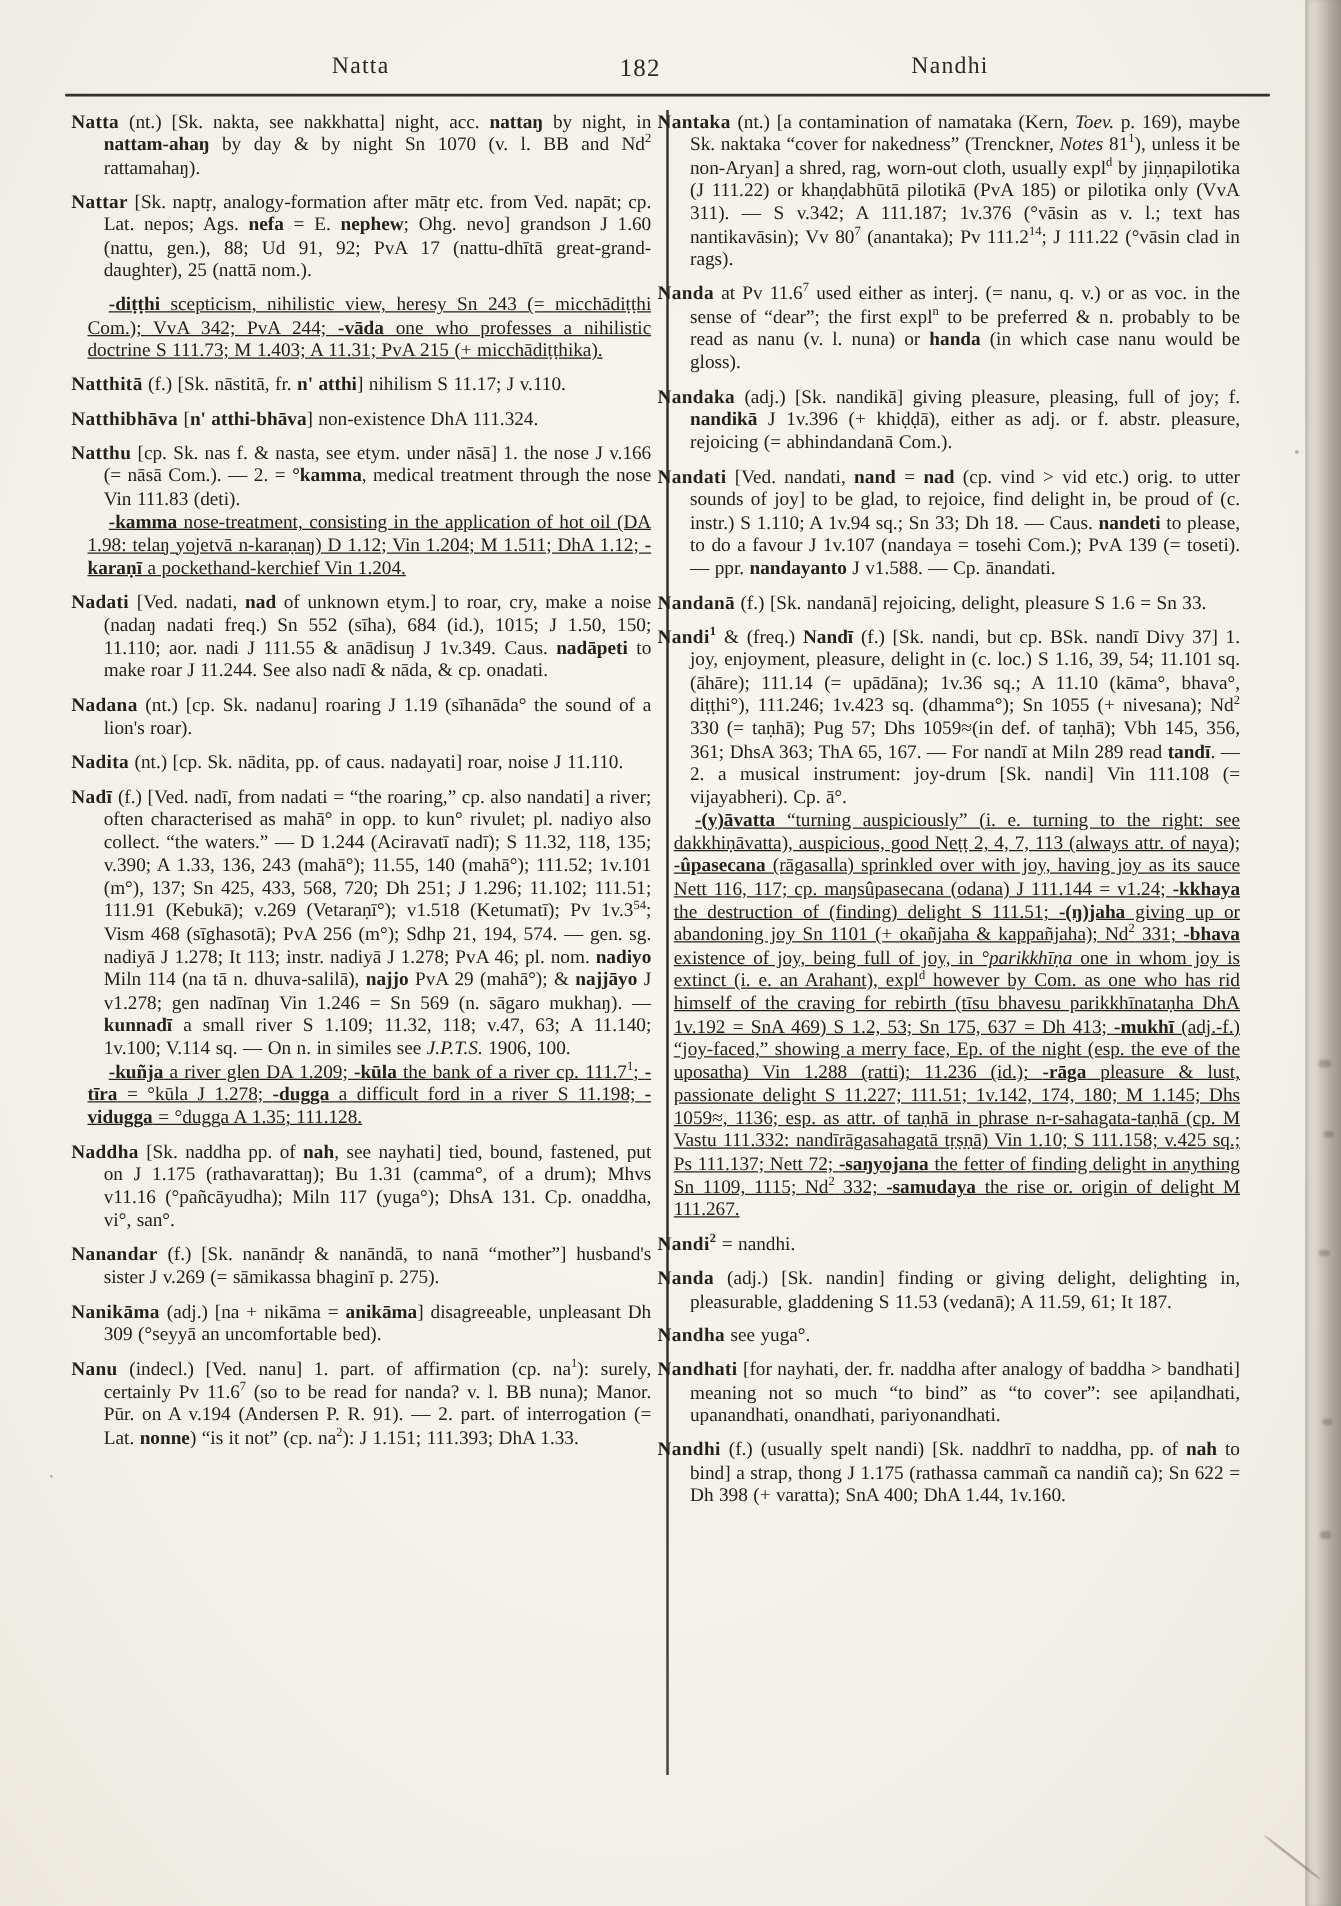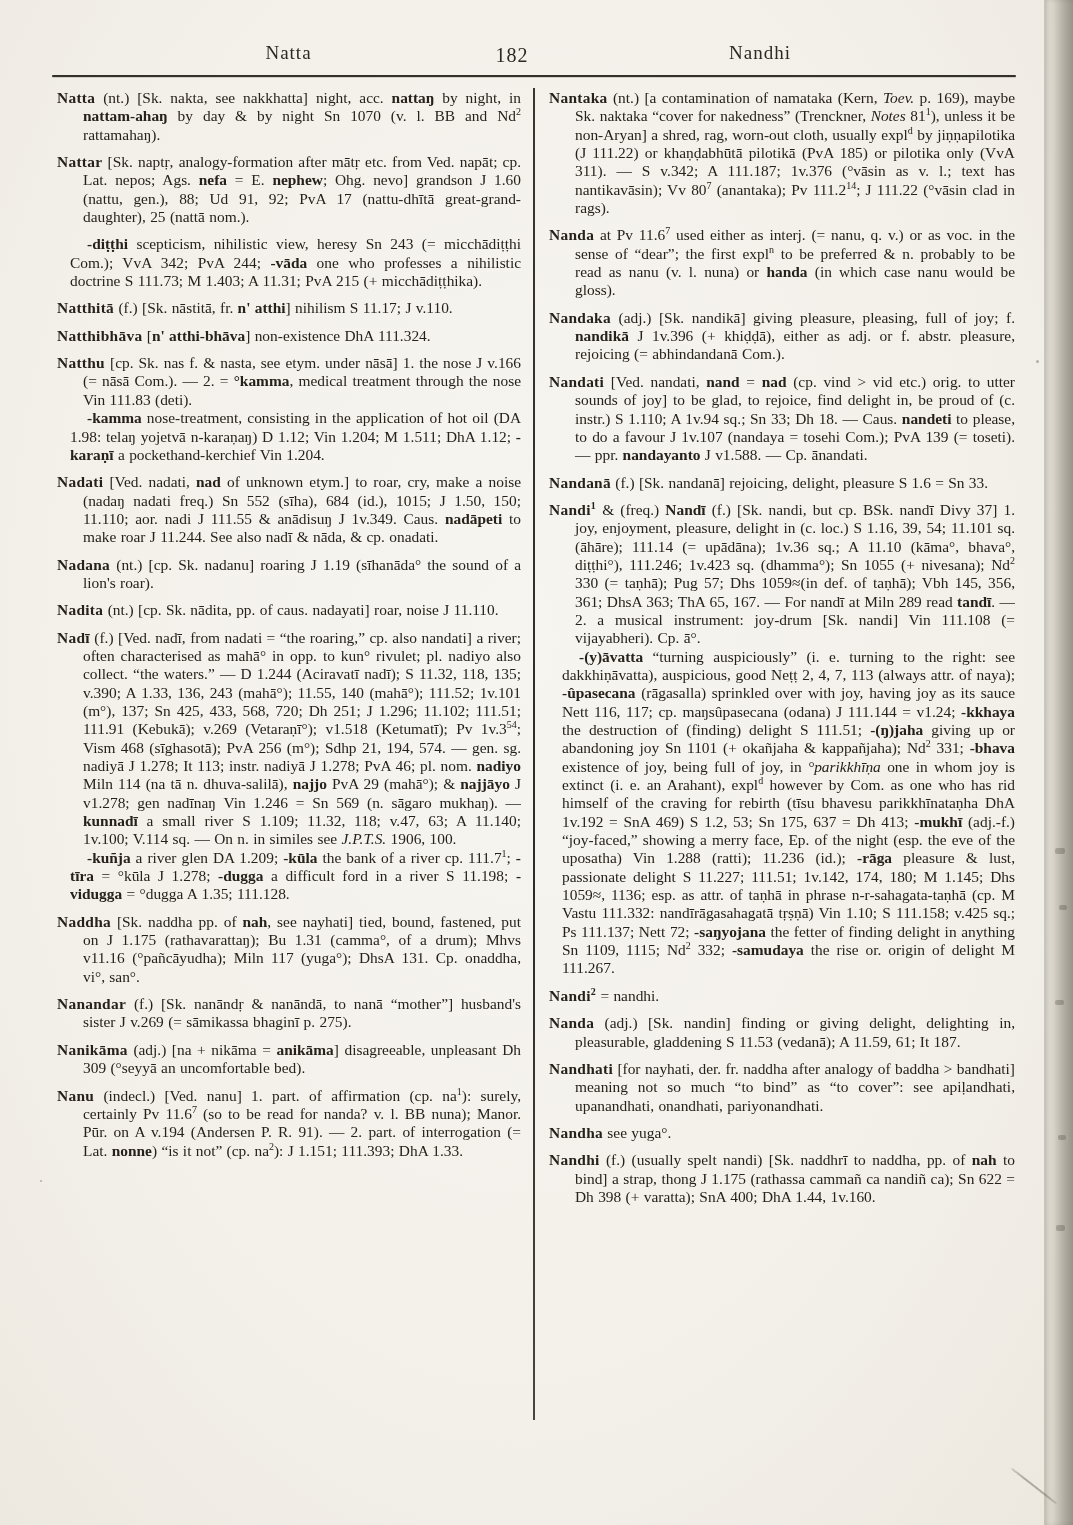--- a/index.html
+++ b/index.html
@@ -34,25 +34,25 @@
     background:linear-gradient(#3a362f, #2e2b25 60%, #4a463f);
   }
   
   .col{
     position:absolute;top:89px;width:464px;height:1345px;
     font-size:15.4px;line-height:18.35px;
     text-align:justify;overflow:hidden;
     word-spacing:0.5px;
   }
   .col-left{left:57px;}
-  .col-right{left:549px;width:466px;}
+  .col-right{left:526px;width:466px;}
   .entry{margin:0 0 9px 0;}
   .entry p{margin:0;}
   .entry p.main{padding-left:26px;text-indent:-26px;}
-  .entry p.sub{padding-left:13px;text-indent:17px;}
+  .entry p.sub{padding-left:13px;text-indent:17px;text-decoration:underline;}
   .hw{font-weight:bold;letter-spacing:.3px;}
   b{font-weight:bold;}
   i{font-style:italic;}
   sup{font-size:10px;vertical-align:super;line-height:0;}
   
   .page-edge{
     position:absolute;top:0;right:0;width:28px;height:1525px;
     background:linear-gradient(to right,
       rgba(200,195,184,0) 0%, #d8d3c8 30%, #b5b0a5 65%, #97938a 100%);
     box-shadow:inset 4px 0 6px -3px rgba(80,75,65,.45);
@@ -153,24 +153,24 @@
         <p class="main"><span class="hw">Nandi<sup>1</sup></span> <span>&amp; (freq.) <b>Nandī</b> (f.) [Sk. nandi, but cp. BSk. nandī Divy 37] 1. joy, enjoyment, pleasure, delight in (c. loc.) S 1.16, 39, 54; 11.101 sq. (āhāre); 111.14 (= upādāna); 1v.36 sq.; A 11.10 (kāma°, bhava°, diṭṭhi°), 111.246; 1v.423 sq. (dhamma°); Sn 1055 (+ nivesana); Nd<sup>2</sup> 330 (= taṇhā); Pug 57; Dhs 1059≈(in def. of taṇhā); Vbh 145, 356, 361; DhsA 363; ThA 65, 167. — For nandī at Miln 289 read <b>tandī</b>. — 2. a musical instrument: joy-drum [Sk. nandi] Vin 111.108 (= vijayabheri). Cp. ā°.</span></p>
         <p class="sub"><b>-(y)āvatta</b> “turning auspiciously” (i. e. turning to the right: see dakkhiṇāvatta), auspicious, good Neṭṭ 2, 4, 7, 113 (always attr. of naya); <b>-ûpasecana</b> (rāgasalla) sprinkled over with joy, having joy as its sauce Nett 116, 117; cp. maŋsûpasecana (odana) J 111.144 = v1.24; <b>-kkhaya</b> the destruction of (finding) delight S 111.51; <b>-(ŋ)jaha</b> giving up or abandoning joy Sn 1101 (+ okañjaha &amp; kappañjaha); Nd<sup>2</sup> 331; <b>-bhava</b> existence of joy, being full of joy, in <i>°parikkhīṇa</i> one in whom joy is extinct (i. e. an Arahant), expl<sup>d</sup> however by Com. as one who has rid himself of the craving for rebirth (tīsu bhavesu parikkhīnataṇha DhA 1v.192 = SnA 469) S 1.2, 53; Sn 175, 637 = Dh 413; <b>-mukhī</b> (adj.-f.) “joy-faced,” showing a merry face, Ep. of the night (esp. the eve of the uposatha) Vin 1.288 (ratti); 11.236 (id.); <b>-rāga</b> pleasure &amp; lust, passionate delight S 11.227; 111.51; 1v.142, 174, 180; M 1.145; Dhs 1059≈, 1136; esp. as attr. of taṇhā in phrase n-r-sahagata-taṇhā (cp. M Vastu 111.332: nandīrāgasahagatā tṛṣṇā) Vin 1.10; S 111.158; v.425 sq.; Ps 111.137; Nett 72; <b>-saŋyojana</b> the fetter of finding delight in anything Sn 1109, 1115; Nd<sup>2</sup> 332; <b>-samudaya</b> the rise or. origin of delight M 111.267.</p>
       </div>
       <div class="entry">
         <p class="main"><span class="hw">Nandi<sup>2</sup></span> <span>= nandhi.</span></p>
       </div>
       <div class="entry">
         <p class="main"><span class="hw">Nanda</span> <span>(adj.) [Sk. nandin] finding or giving delight, delighting in, pleasurable, gladdening S 11.53 (vedanā); A 11.59, 61; It 187.</span></p>
       </div>
       <div class="entry">
-        <p class="main"><span class="hw">Nandhati</span> <span>[for nayhati, der. fr. naddha after analogy of baddha &gt; bandhati] meaning not so much “to bind” as “to cover”: see apiḷandhati, upanandhati, onandhati, pariyonandhati.</span></p>
+        <p class="main"><span class="hw">Nandha</span> <span>see yuga°.</span></p>
       </div>
       <div class="entry">
-        <p class="main"><span class="hw">Nandha</span> <span>see yuga°.</span></p>
+        <p class="main"><span class="hw">Nandhati</span> <span>[for nayhati, der. fr. naddha after analogy of baddha &gt; bandhati] meaning not so much “to bind” as “to cover”: see apiḷandhati, upanandhati, onandhati, pariyonandhati.</span></p>
       </div>
       <div class="entry">
         <p class="main"><span class="hw">Nandhi</span> <span>(f.) (usually spelt nandi) [Sk. naddhrī to naddha, pp. of <b>nah</b> to bind] a strap, thong J 1.175 (rathassa cammañ ca nandiñ ca); Sn 622 = Dh 398 (+ varatta); SnA 400; DhA 1.44, 1v.160.</span></p>
       </div>
     </div>
 
   <div class="edge-line"></div>
   <div class="page-edge"></div>
   <div class="smudge" style="right:8px;top:848px;width:10px;height:6px;"></div>
   <div class="smudge" style="right:6px;top:905px;width:8px;height:5px;"></div>

